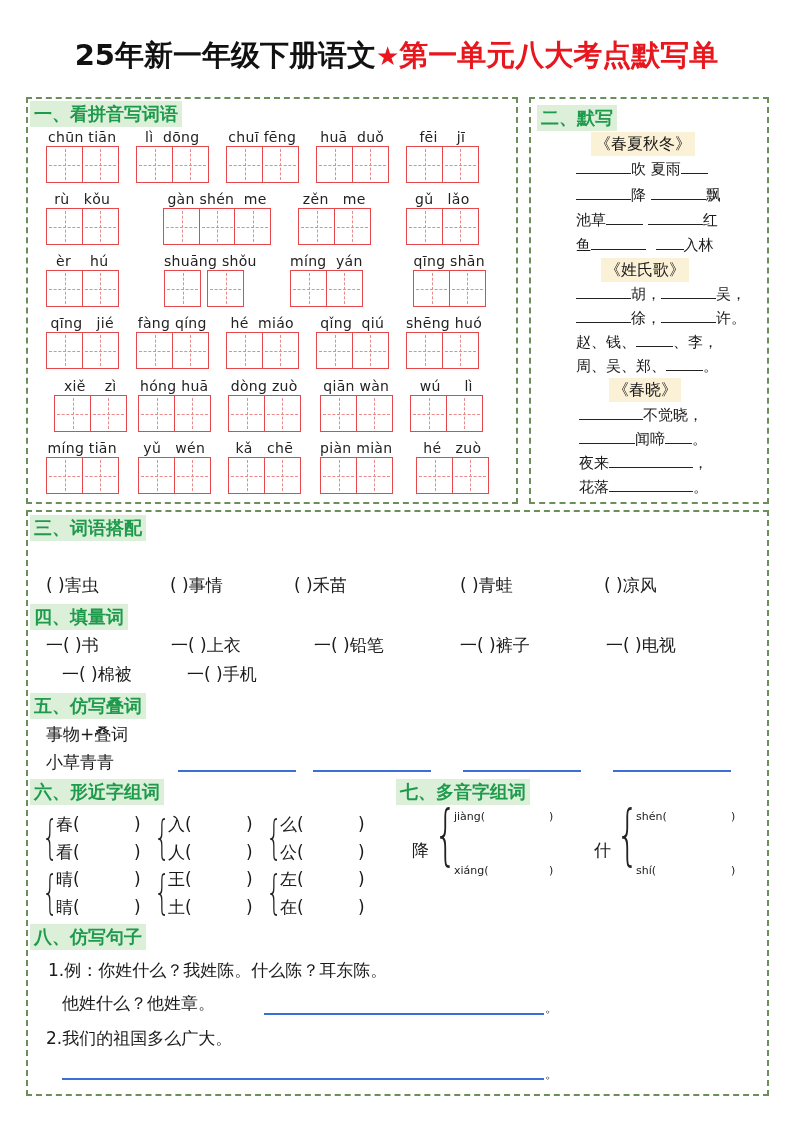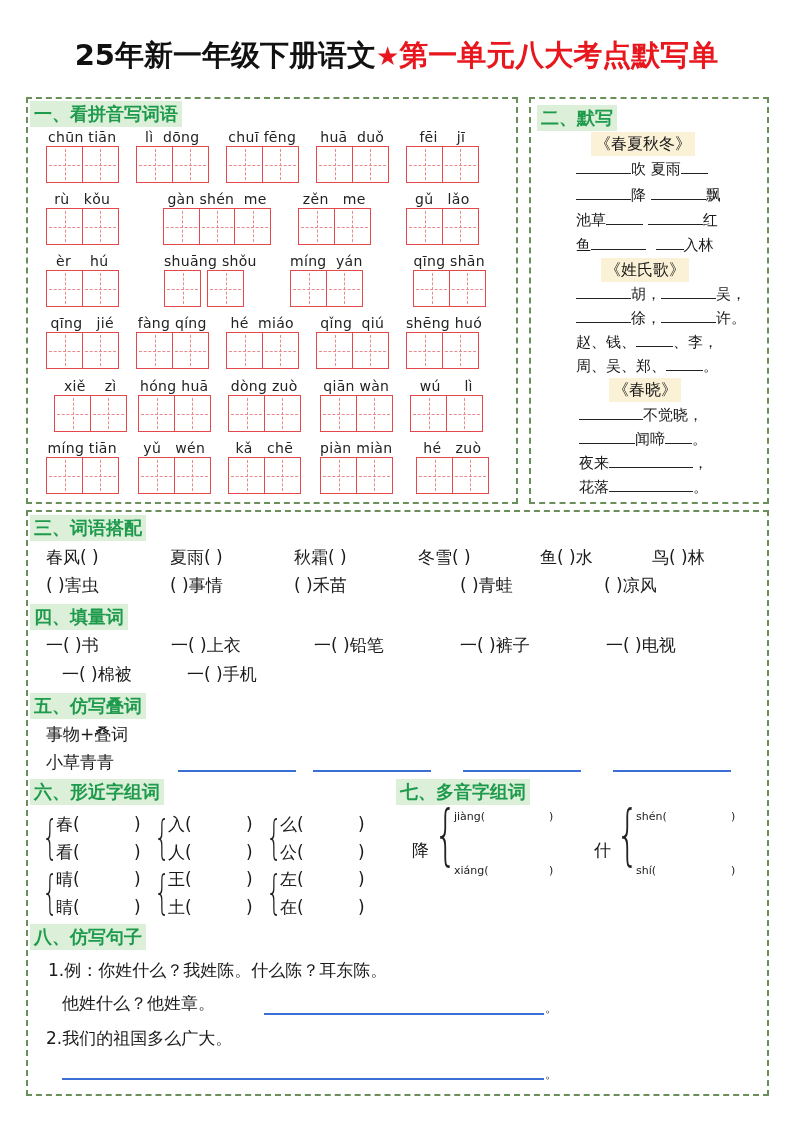--- a/index.html
+++ b/index.html
@@ -275,28 +275,20 @@
   <div class="poem-title" style="left:78px;top:279px;">《春晓》</div>
   <div class="line" style="left:48px;top:305px;"><span class="blank" style="width:64px"></span><span>不觉晓，</span></div>
   <div class="line" style="left:48px;top:329px;"><span class="blank" style="width:56px"></span><span>闻啼</span><span class="blank" style="width:27px"></span><span>。</span></div>
   <div class="line" style="left:48px;top:353px;"><span>夜来</span><span class="blank" style="width:84px"></span><span>，</span></div>
   <div class="line" style="left:48px;top:377px;"><span>花落</span><span class="blank" style="width:84px"></span><span>。</span></div>
 </div>
 
 <div class="box" id="box3">
 
   <div class="sec-head" style="left:2px;top:3px;">三、词语搭配</div>
-  <div class="row" style="left:18px;top:33px;width:720px;height:24px;">
-    <span class="item" style="left:0px">春风(   )</span>
-    <span class="item" style="left:124px">夏雨(   )</span>
-    <span class="item" style="left:248px">秋霜(   )</span>
-    <span class="item" style="left:372px">冬雪(   )</span>
-    <span class="item" style="left:494px">鱼(   )水</span>
-    <span class="item" style="left:606px">鸟(   )林</span>
-  </div>
   <div class="row" style="left:18px;top:61px;width:720px;height:24px;">
     <span class="item" style="left:0px">(   )害虫</span>
     <span class="item" style="left:124px">(   )事情</span>
     <span class="item" style="left:248px">(          )禾苗</span>
     <span class="item" style="left:414px">(        )青蛙</span>
     <span class="item" style="left:558px">(   )凉风</span>
   </div>
 
   <div class="sec-head" style="left:2px;top:92px;">四、填量词</div>
   <div class="row" style="left:18px;top:121px;width:720px;height:24px;">

